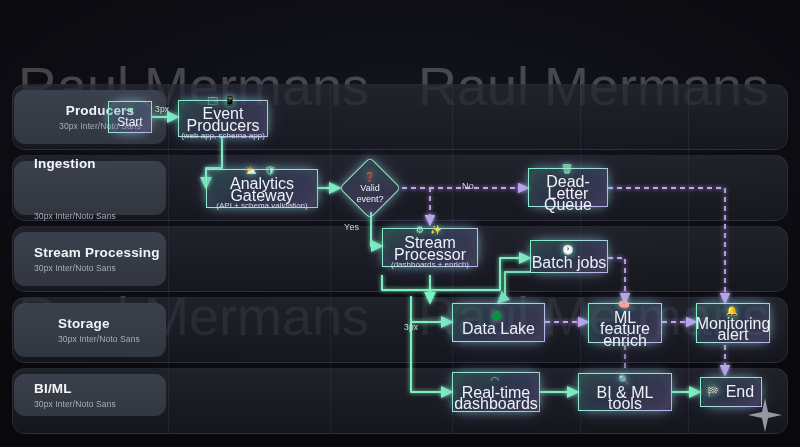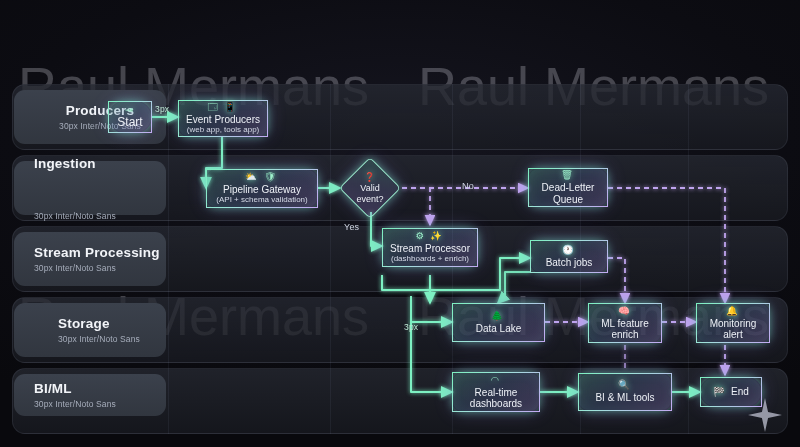--- a/index.html
+++ b/index.html
@@ -76,21 +76,21 @@
     border: 1.6px solid;
     border-image: linear-gradient(135deg,#7cf0c0 0%, #9fe3da 40%, #c3a9f2 100%) 1;
     display: flex; flex-direction: column;
     align-items: center; justify-content: center;
     text-align: center;
     color: #eef1f7;
     box-shadow: 0 0 9px rgba(110,230,185,0.50), 0 0 18px rgba(150,120,230,0.32), inset 0 0 12px rgba(120,220,200,0.10);
   }
   .node .ico { font-size: 9.5px; line-height: 10px; margin-bottom: 2px; color: #9df0cb;
                filter: drop-shadow(0 0 3px rgba(130,240,195,0.8)); letter-spacing: 2px; }
-  .node .lbl { font-size: 10px; line-height: 11.5px; font-weight: 400; }
+  .node .lbl { font-size: 16px; line-height: 11.5px; font-weight: 400; }
   .node .sub { font-size: 8px; line-height: 10px; color: #d6dbe8; }
 
   .node.pill  { border-radius: 22px; }
   .node.small .lbl { font-size: 12px; }
 
   
   .diamond {
     position: absolute;
     background: linear-gradient(145deg, rgba(84,160,150,0.30) 0%, rgba(120,120,185,0.26) 50%, rgba(150,120,205,0.30) 100%);
     border: 1.6px solid #9ae8cf;
@@ -230,26 +230,26 @@
   </svg>
 
   <div class="node pill small" style="left:108px; top:101px; width:44px; height:32px;">
     <div class="ico">⇥</div>
     <div class="lbl">Start</div>
   </div>
 
   <div class="node" style="left:178px; top:100px; width:90px; height:37px;">
     <div class="ico">🗔 📱</div>
     <div class="lbl">Event Producers</div>
-    <div class="sub">(web app, tools app)</div>
+    <div class="sub">(web app, schema app)</div>
   </div>
 
   <div class="node" style="left:206px; top:169px; width:112px; height:39px;">
     <div class="ico">⛅ 🛡</div>
-    <div class="lbl">Pipeline Gateway</div>
+    <div class="lbl">Analytics Gateway</div>
     <div class="sub">(API + schema validation)</div>
   </div>
 
   <div class="diamond" style="left:348px; top:166px; width:44px; height:44px;"></div>
   <div class="diamond-txt" style="left:341px; top:166px; width:58px; height:44px;">
     <div class="ico">❓</div>
     <div>Valid</div>
     <div>event?</div>
   </div>
 

